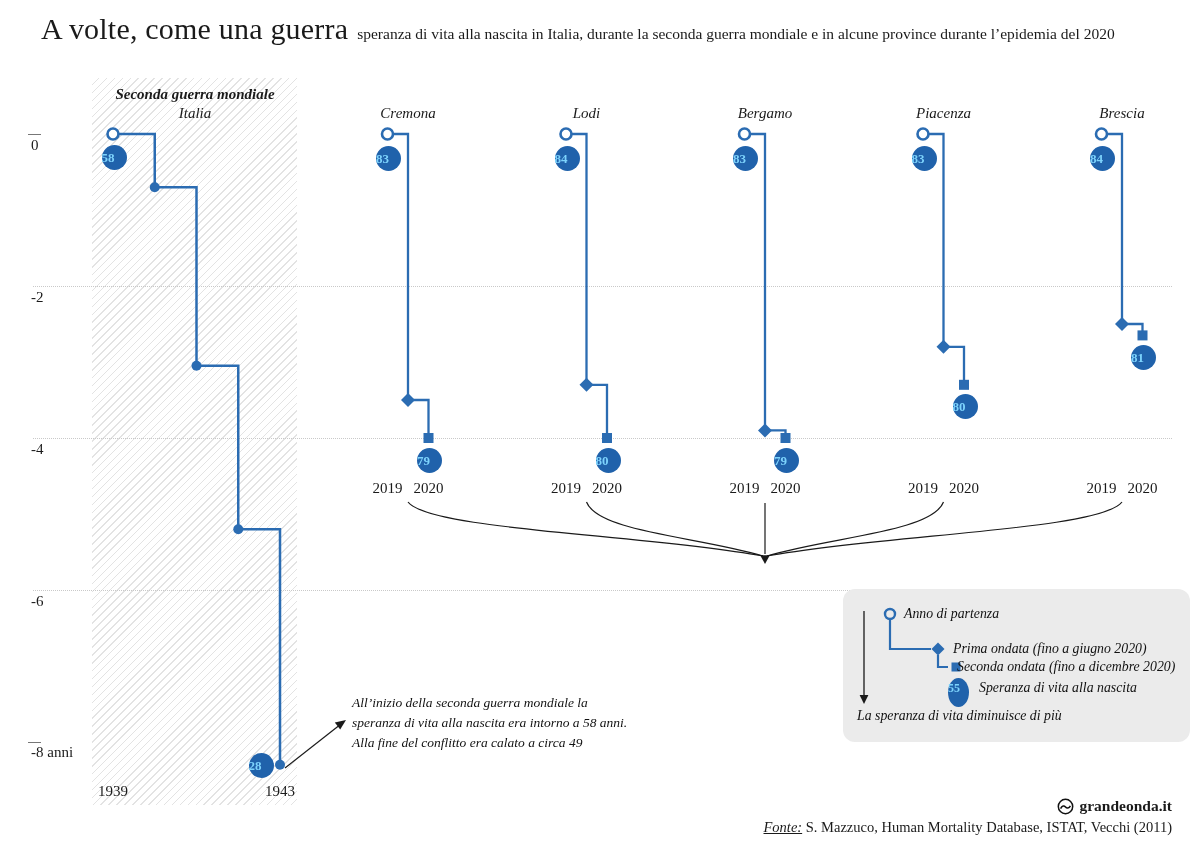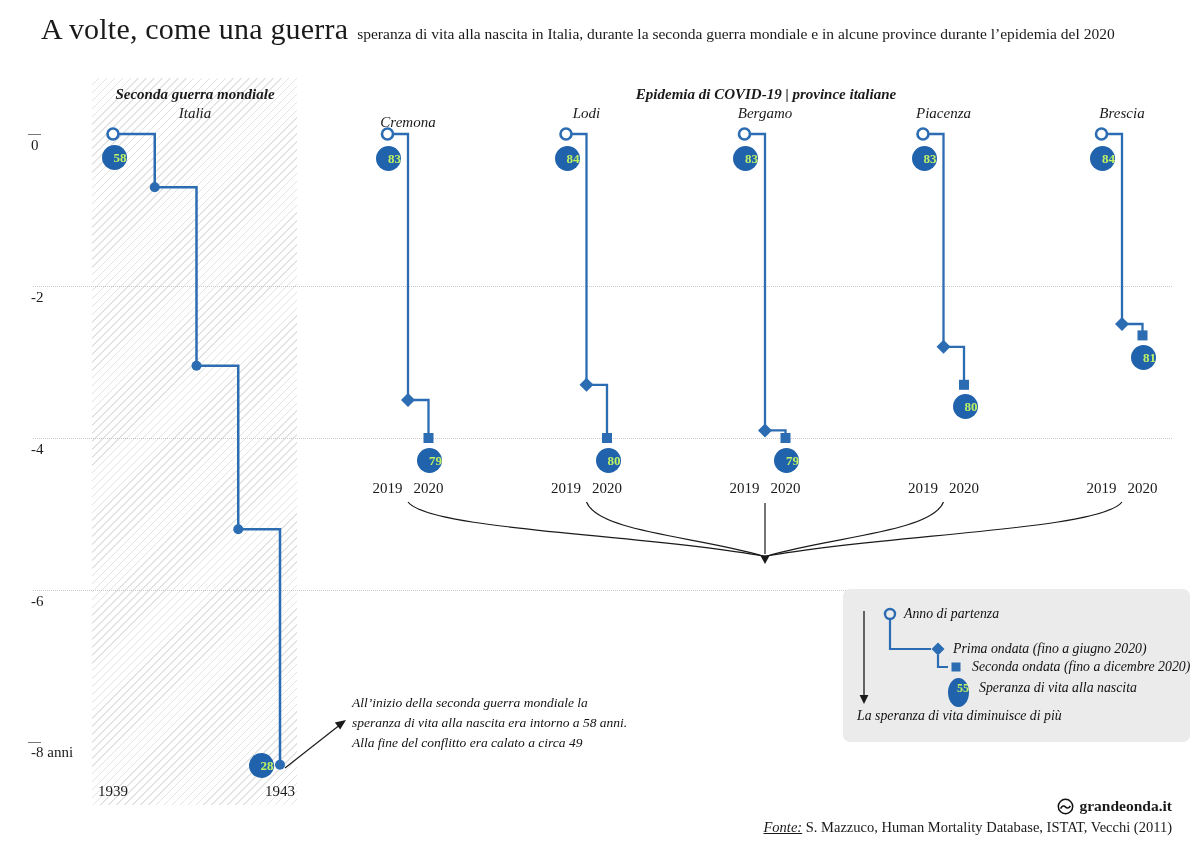--- a/index.html
+++ b/index.html
@@ -10,27 +10,27 @@
   #title-block .t{font-size:30px;letter-spacing:.2px;}
   #title-block .st{font-size:15.5px;margin-left:9px;}
   .hatch{left:92px;top:78px;width:205px;height:727px;
     background:repeating-linear-gradient(135deg,#ffffff 0px,#ffffff 4.5px,#e3e3e3 4.5px,#e3e3e3 5.6px);}
   .panel-h{font-size:15px;white-space:nowrap;transform:translateX(-50%);font-style:italic;}
   .b{font-weight:bold;}
   .gridline{height:0;border-top:1.6px dotted #c9c9c9;left:33px;width:1139px;}
   .tick{width:13px;height:0;border-top:1.5px solid #777;left:28px;}
   .ylab{font-size:15px;left:31px;white-space:nowrap;}
   svg.overlay{left:0;top:0;pointer-events:none;}
-  .badge{position:absolute;width:25px;height:25px;border-radius:50%;color:#bef264;
-    font-weight:bold;font-size:13px;line-height:25px;text-align:right;}
+  .badge{position:absolute;width:25px;height:25px;border-radius:50%;color:#7dd3fc;
+    font-weight:bold;font-size:13px;line-height:25px;text-align:left;}
   .xlab{position:absolute;font-size:15px;transform:translateX(-50%);white-space:nowrap;}
   .annot{font-style:italic;font-size:13.5px;white-space:pre-line;color:#111;}
   #annot-covid{left:600px;top:569px;line-height:17px;}
   #annot-war{left:352px;top:693px;line-height:20px;}
-  #legend-box{left:843px;top:589px;width:347px;height:153px;background:#ebebeb;border-radius:7px;}
+  #legend-box{left:843px;top:589px;width:347px;height:153px;background:#ebebeb;border-radius:12px;}
   .lg{position:absolute;font-style:italic;font-size:13.8px;white-space:nowrap;color:#111;}
   .bluestroke{stroke:#2b6cb2;}
   .bluefill{fill:#2b6cb2;}
   #footer-left{left:35px;top:820px;font-size:14.5px;}
   #footer-left .it{font-style:italic;}
   #footer-left .b2{font-weight:bold;}
   #footer-left .tri{font-size:11px;}
   #brand-line{top:797px;right:28px;font-weight:bold;font-size:15.5px;display:flex;align-items:center;gap:5px;}
   #fonte-line{top:819px;right:28px;font-size:14.5px;}
   #fonte-line .it{font-style:italic;text-decoration:underline;}
@@ -41,21 +41,20 @@
 <div id="stage">
 
   <div class="abs" id="title-block">
     <span class="t">A volte, come una guerra</span><span class="st">speranza di vita alla nascita in Italia, durante la seconda guerra mondiale e in alcune province durante l’epidemia del 2020</span>
   </div>
 
   <div class="abs hatch"></div>
 
   <div class="abs panel-h b" style="left:195px;top:86px;">Seconda guerra mondiale</div>
   <div class="abs panel-h" style="left:195px;top:105px;">Italia</div>
-  <div class="abs panel-h b" style="left:766px;top:86px;">Epidemia di COVID-19 | province italiane</div>
 
   <div class="abs gridline" style="top:286px;"></div>
   <div class="abs gridline" style="top:438px;"></div>
   <div class="abs gridline" style="top:590px;"></div>
   <div class="abs tick" style="top:134px;"></div>
   <div class="abs tick" style="top:742px;"></div>
 
   <div class="abs ylab" style="top:137px;">0</div>
   <div class="abs ylab" style="top:289px;">-2</div>
   <div class="abs ylab" style="top:441px;">-4</div>
@@ -115,21 +114,21 @@
       <g fill="none" stroke-width="2.2" class="bluestroke">
         <path d="M 47 30 L 47 60 L 88 60"></path>
         <path d="M 95 66 L 95 78 L 105 78"></path>
       </g>
       <circle cx="47" cy="25" r="5" fill="#ebebeb" stroke-width="2.4" class="bluestroke"></circle>
       <path d="M 95 53.5 L 101.5 60 L 95 66.5 L 88.5 60 Z" class="bluefill"></path>
       <rect x="108.5" y="73.5" width="9" height="9" class="bluefill"></rect>
     </svg>
     <div class="lg" style="left:61px;top:17px;">Anno di partenza</div>
     <div class="lg" style="left:110px;top:52px;">Prima ondata (fino a giugno 2020)</div>
-    <div class="lg" style="left:129px;top:70px;">Seconda ondata (fino a dicembre 2020)</div>
+    <div class="lg" style="left:114px;top:70px;">Seconda ondata (fino a dicembre 2020)</div>
     <div class="badge" style="left: 105px; top: 89px; width: 21px; height: 29px; line-height: 21px; font-size: 12px; background: rgb(32, 98, 171);">55</div>
     <div class="lg" style="left:136px;top:91px;">Speranza di vita alla nascita</div>
     <div class="lg" style="left:14px;top:119px;">La speranza di vita diminuisce di più</div>
   </div>
 
 
   <div class="abs" id="brand-line">
     <svg width="17" height="17" viewBox="0 0 17 17">
       <circle cx="8.5" cy="8.5" r="7.2" fill="none" stroke="#111" stroke-width="1.5"></circle>
       <path d="M 3.6 10.6 C 5 7.4, 7.2 7.4, 8.5 9 C 9.8 10.6, 12 10.6, 13.4 7.8" fill="none" stroke="#111" stroke-width="1.5"></path>
@@ -139,21 +138,21 @@
 
   <div class="abs" id="fonte-line">
     <span class="it">Fonte:</span>
     <span>S. Mazzuco, Human Mortality Database, ISTAT, Vecchi (2011)</span>
   </div>
 
 <div class="badge" style="left: 101.5px; top: 144.5px; background: rgb(32, 98, 171);">58</div>
     <div class="badge" style="left: 248.5px; top: 752.5px; background: rgb(32, 98, 171);">28</div>
     <div class="xlab" style="left: 113px; top: 783px; text-align: center;">1939</div>
     <div class="xlab" style="left: 280px; top: 783px;">1943</div>
-    <div class="abs panel-h" style="left: 408px; top: 114px;">Cremona</div>
+    <div class="abs panel-h" style="left: 408px; top: 105px;">Cremona</div>
     <div class="badge" style="left: 376px; top: 145.5px; background: rgb(32, 98, 171);">83</div>
     <div class="badge" style="left: 417px; top: 447.5px; background: rgb(32, 98, 171);">79</div>
     <div class="xlab" style="left: 387.5px; top: 480px;">2019</div>
     <div class="xlab" style="left: 428.5px; top: 480px;">2020</div>
     <div class="abs panel-h" style="left: 586.5px; top: 105px;">Lodi</div>
     <div class="badge" style="left: 554.5px; top: 145.5px; background: rgb(32, 98, 171);">84</div>
     <div class="badge" style="left: 595.5px; top: 447.5px; background: rgb(32, 98, 171);">80</div>
     <div class="xlab" style="left: 566px; top: 480px;">2019</div>
     <div class="xlab" style="left: 607px; top: 480px;">2020</div>
     <div class="abs panel-h" style="left: 765px; top: 105px;">Bergamo</div>

